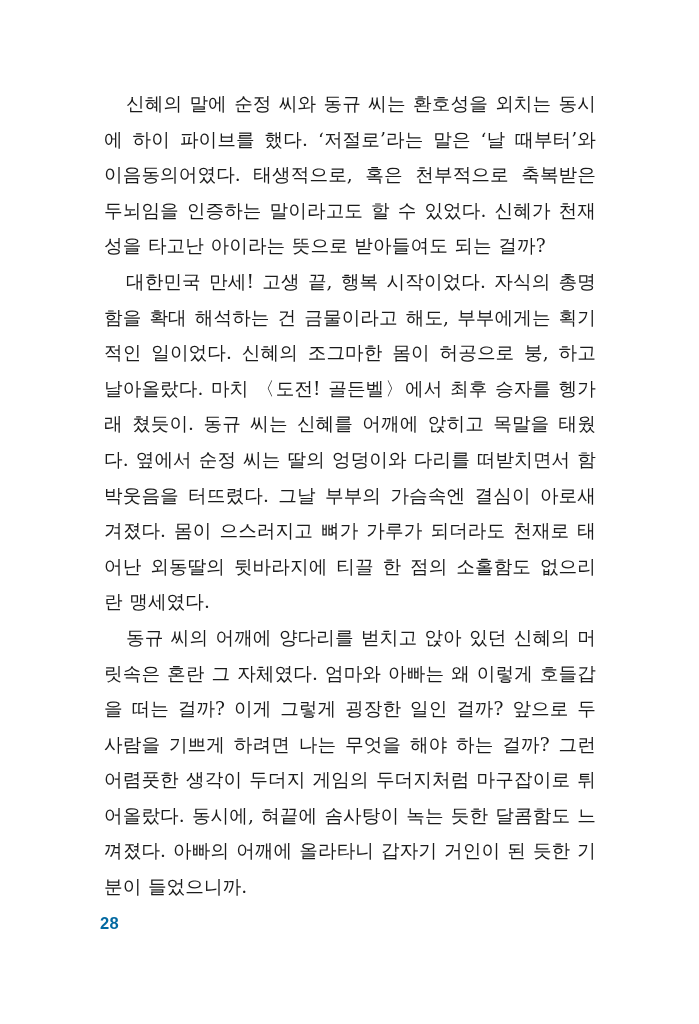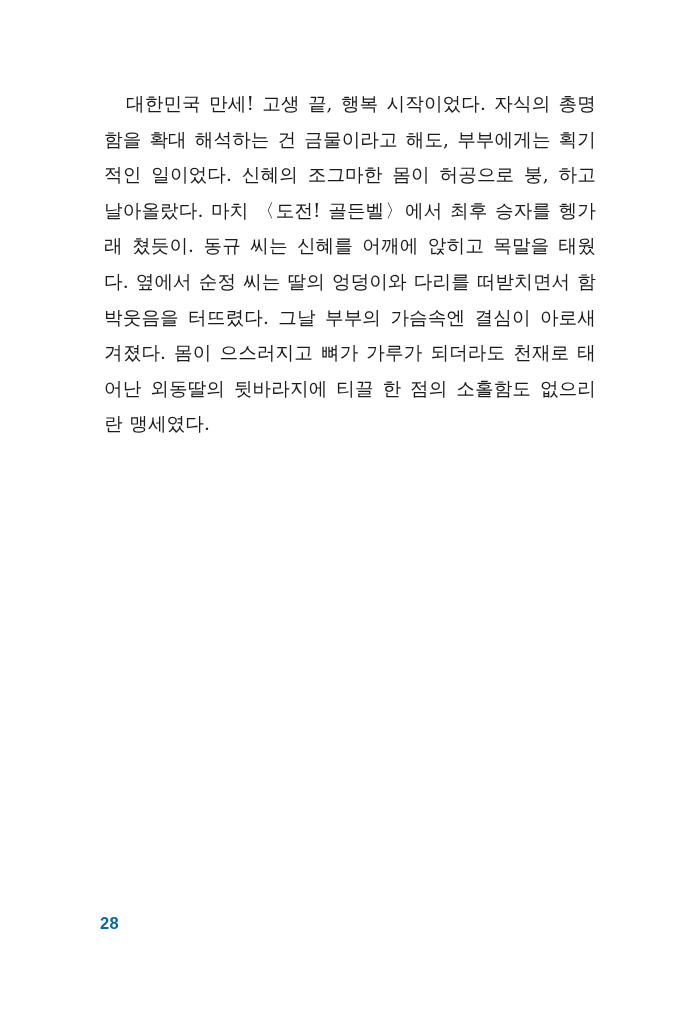--- a/index.html
+++ b/index.html
@@ -73,21 +73,23 @@
     line-height: 1;
   }
 </style>
 </head>
 <body>
 
 <div class="page">
 
   <div class="text-block">
 
+    <p class="para last-ragged">신혜의 말에 순정 씨와 동규 씨는 환호성을 외치는 동시에 하이 파이브를 했다. ‘저절로’라는 말은 ‘날 때부터’와 이음동의어였다. 태생적으로, 혹은 천부적으로 축복받은 두뇌임을 인증하는 말이라고도 할 수 있었다. 신혜가 천재성을 타고난 아이라는 뜻으로 받아들여도 되는 걸까?</p>
 
     <p class="para last-ragged">대한민국 만세! 고생 끝, 행복 시작이었다. 자식의 총명함을 확대 해석하는 건 금물이라고 해도, 부부에게는 획기적인 일이었다. 신혜의 조그마한 몸이 허공으로 붕, 하고 날아올랐다. 마치 〈도전! 골든벨〉에서 최후 승자를 헹가래 쳤듯이. 동규 씨는 신혜를 어깨에 앉히고 목말을 태웠다. 옆에서 순정 씨는 딸의 엉덩이와 다리를 떠받치면서 함박웃음을 터뜨렸다. 그날 부부의 가슴속엔 결심이 아로새겨졌다. 몸이 으스러지고 뼈가 가루가 되더라도 천재로 태어난 외동딸의 뒷바라지에 티끌 한 점의 소홀함도 없으리란 맹세였다.</p>
 
+    <p class="para last-ragged">동규 씨의 어깨에 양다리를 벋치고 앉아 있던 신혜의 머릿속은 혼란 그 자체였다. 엄마와 아빠는 왜 이렇게 호들갑을 떠는 걸까? 이게 그렇게 굉장한 일인 걸까? 앞으로 두 사람을 기쁘게 하려면 나는 무엇을 해야 하는 걸까? 그런 어렴풋한 생각이 두더지 게임의 두더지처럼 마구잡이로 튀어올랐다. 동시에, 혀끝에 솜사탕이 녹는 듯한 달콤함도 느껴졌다. 아빠의 어깨에 올라타니 갑자기 거인이 된 듯한 기분이 들었으니까.</p>
 
   </div>
 
   <div class="folio">28</div>
 
 </div>
 
 </body></html>

